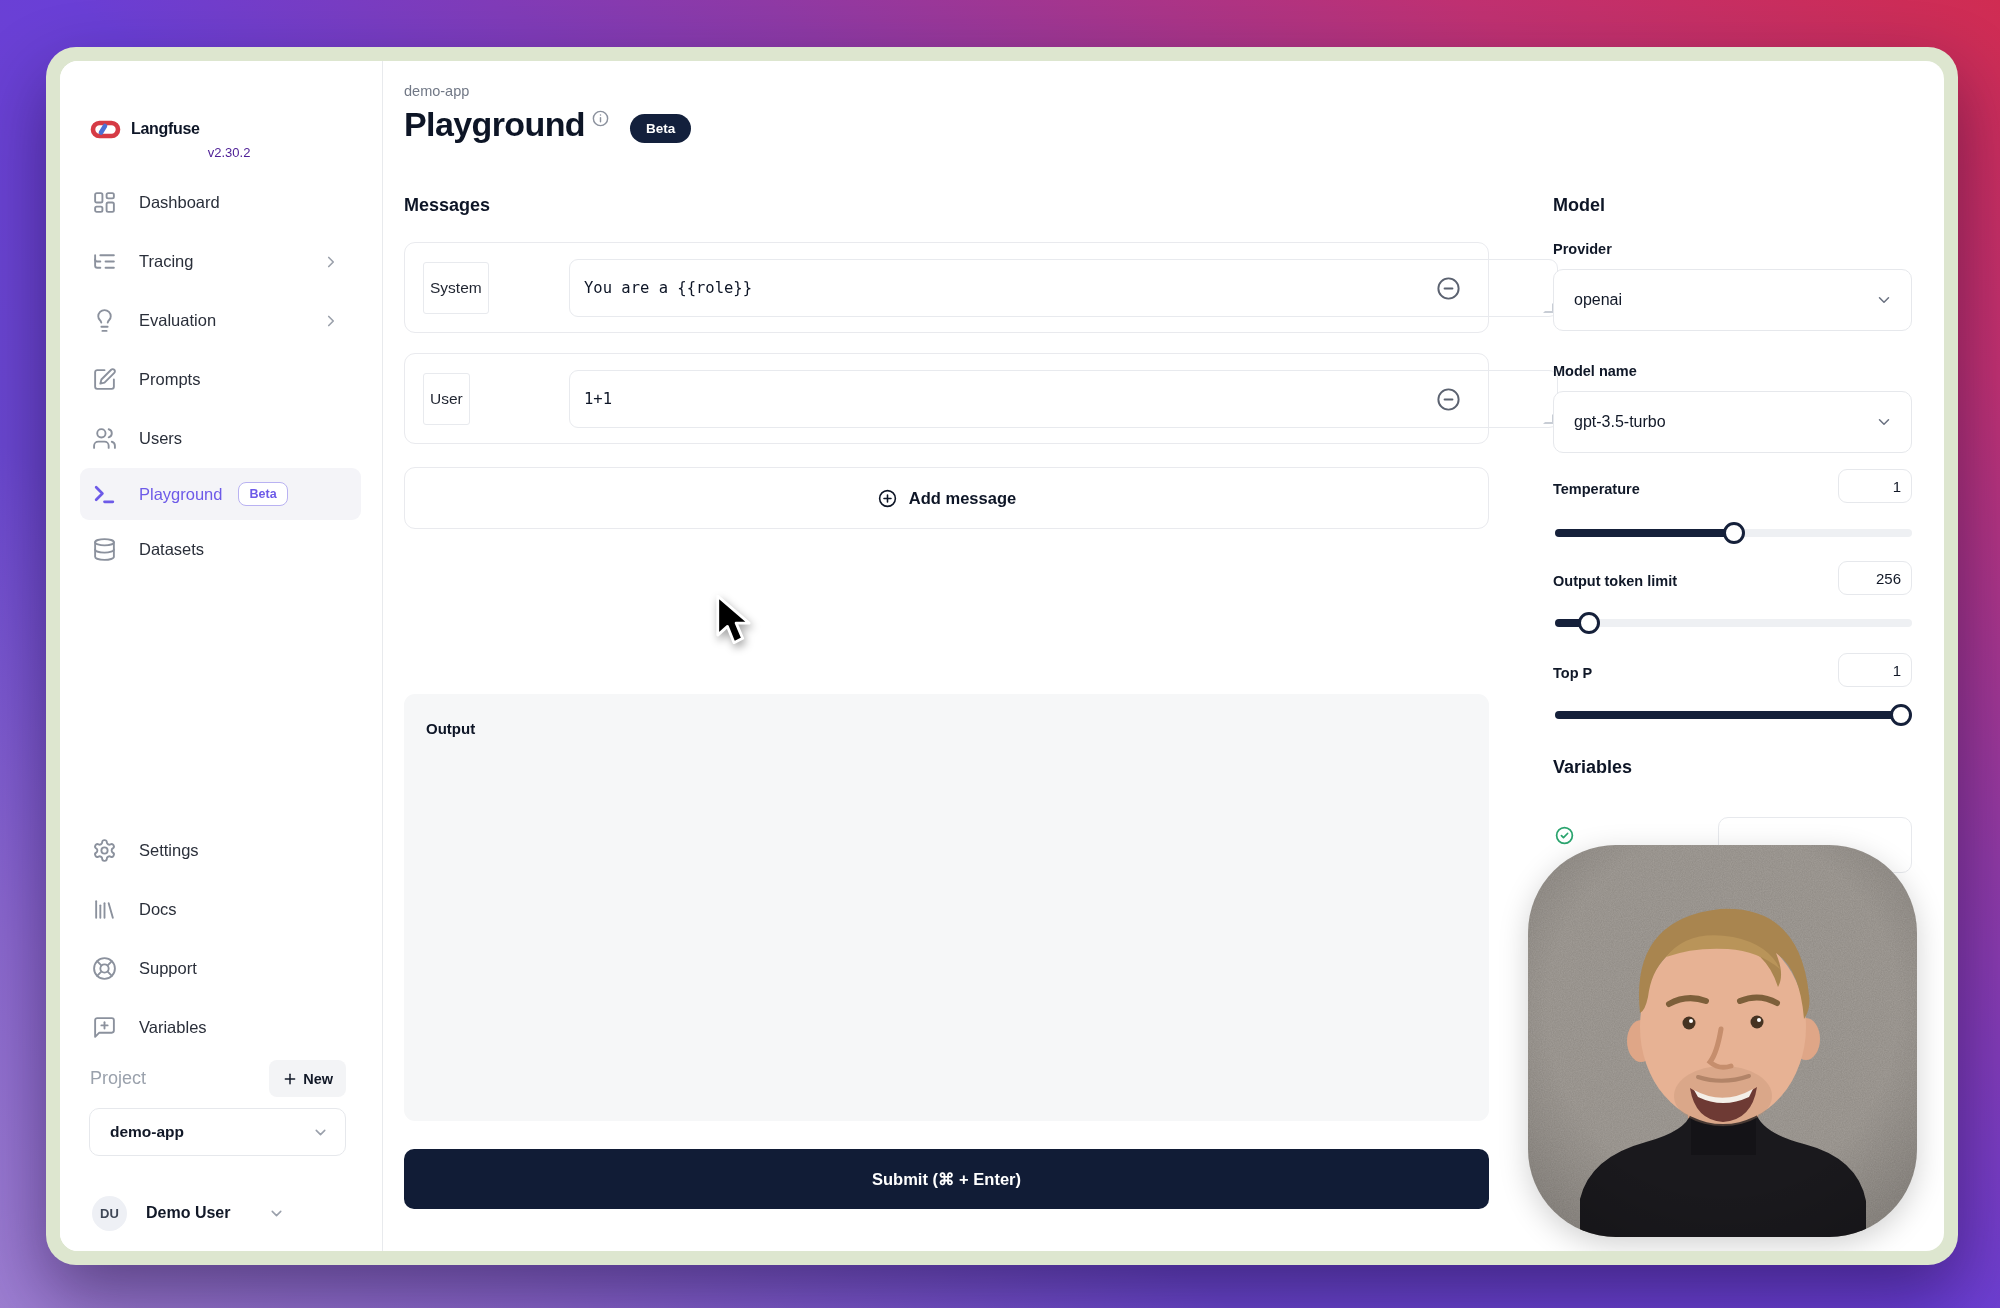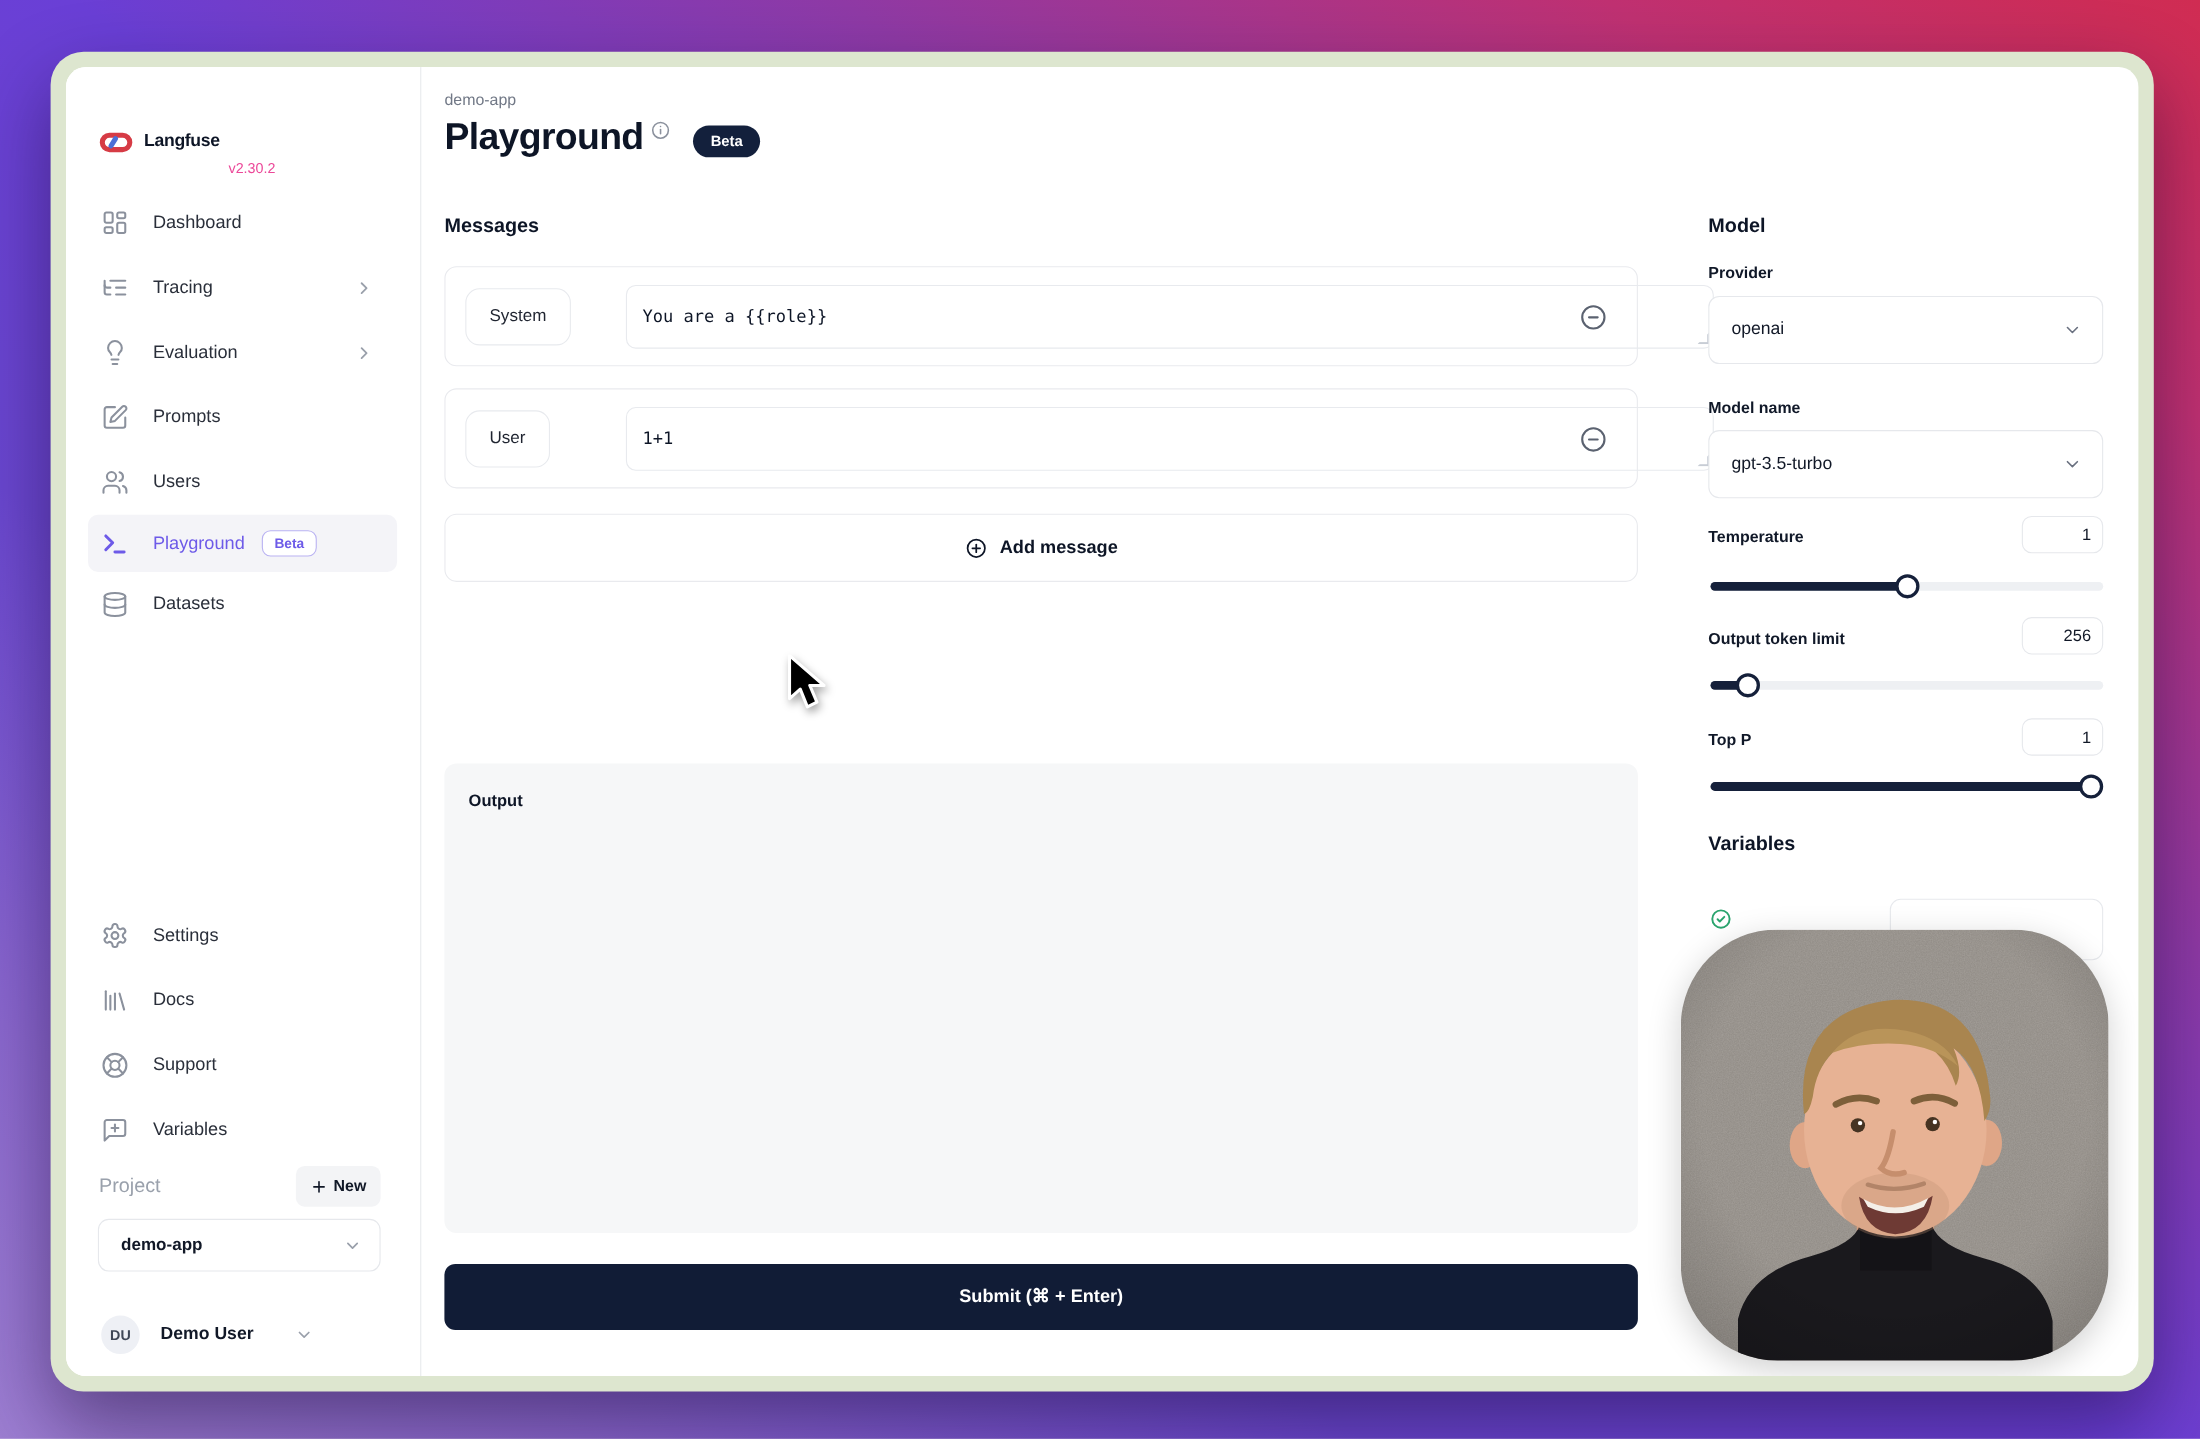--- a/index.html
+++ b/index.html
@@ -11,21 +11,21 @@
   .window { position:absolute; left:46px; top:47px; width:1912px; height:1218px;
     background:#dde6cf; border-radius:30px; box-shadow:0 30px 70px rgba(20,5,40,.45); }
   .app { position:absolute; left:14px; top:14px; right:14px; bottom:14px;
     background:#ffffff; border-radius:18px; overflow:hidden; }
 
   
   .sidebar { position:absolute; left:0; top:0; width:323px; height:100%;
     border-right:1px solid #e8eaed; background:#fff; }
   .logo-row { position:absolute; left:30px; top:36px; display:flex; align-items:center; }
   .brand { font-size:16px; font-weight:800; color:#0d1526; margin-left:10px; letter-spacing:-.3px; }
-  .version { font-size:13px; color:#ec4899; margin-left:8px;margin-top:48px; }
+  .version { font-size:13px; color:#4c1d95; margin-left:8px;margin-top:48px; }
   .nav { position:absolute; left:0; top:112px; width:100%; }
   .nav-item { position:relative; height:59px; display:flex; align-items:center; padding-left:32px; cursor:pointer; }
   .nav-item .lbl { font-size:16.5px; font-weight:400; color:#2a2f3a; margin-left:22px; }
   .nav-item .chev { position:absolute; right:42px; color:#9aa0ab; display:flex; }
   .nav-item.active { margin:0 21px 0 20px; padding-left:12px; border-radius:9px; background:#f4f4f8; height:52px; }
   .nav-item.active .lbl { color:#6d5ae8; }
   .badge-chip { margin-left:16px; font-size:12.5px; font-weight:700; color:#6d5ae8;
     border:1.5px solid #b9b2f2; border-radius:8px; padding:4px 10px; background:#fff; }
   .nav-bottom { position:absolute; left:0; top:760px; width:100%; }
   .icon { display:flex; align-items:center; justify-content:center; }
@@ -52,22 +52,22 @@
   .info-ic { align-self:flex-start; margin:4px 0 0 6px; color:#8b919d; }
   .beta-pill { margin-left:20px; margin-top:8px; background:#13203c; color:#fff; font-size:13.5px;
     font-weight:700; border-radius:999px; padding:7px 16px; }
   .section-h { font-size:18px; font-weight:700; color:#0d1526; }
   .messages-h { position:absolute; left:0; top:134px; }
 
   .msg-card { position:absolute; left:0; width:1085px; height:91px;
     border:1px solid #e9eaee; border-radius:11px; background:#fff; }
   .msg-sys { top:181px; } .msg-usr { top:292px; }
   .role-chip { position:absolute; left:18px; top:19px; height:52px; border:1px solid #e8eaee;
-    border-radius:13px; display:flex; align-items:center; justify-content:center;
-    font-size:15.5px; font-weight:500; color:#1f2430; padding:0 21px; background:#fff; cursor:pointer; }
+    border-radius:3px; display:flex; align-items:center; justify-content:center;
+    font-size:15.5px; font-weight:500; color:#1f2430; padding:0 6px; background:#fff; cursor:pointer; }
   .msg-box { position:absolute; left:164px; top:16px; width:989px; height:58px;
     border:1px solid #e8eaee; border-radius:9px; display:flex; align-items:center;
     padding-left:14px; font-family:"DejaVu Sans Mono", monospace; font-size:15.5px; color:#0d1526; cursor:text; }
   .resize-h { position:absolute; right:3px; bottom:3px; width:11px; height:11px;
     border-right:2px solid #c3c8d1; border-bottom:2px solid #c3c8d1; transform:rotate(0deg);
     clip-path:polygon(100% 0,100% 100%,0 100%); opacity:.9; }
   .minus-btn { position:absolute; right:26px; top:32px; width:27px; height:27px; color:#5b6270; cursor:pointer; }
 
   .add-card { position:absolute; left:0; top:406px; width:1085px; height:62px;
     border:1px solid #e9eaee; border-radius:11px; display:flex; align-items:center;

